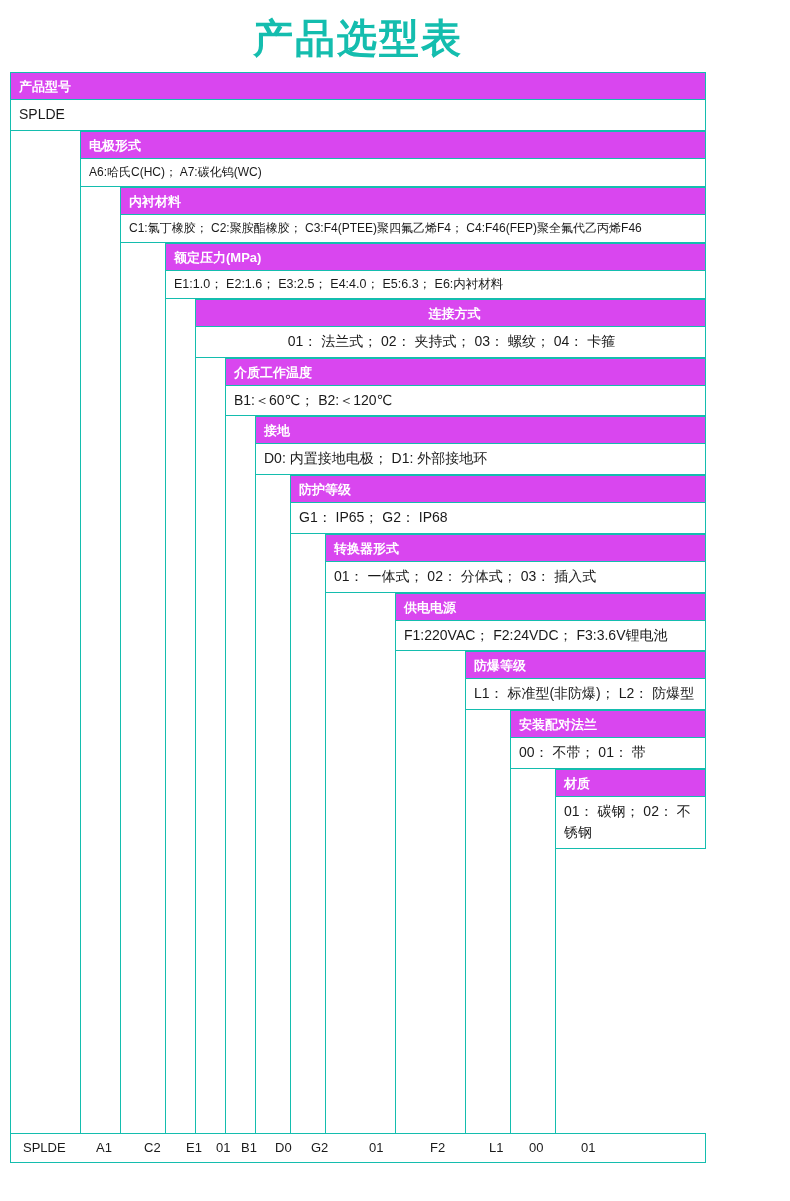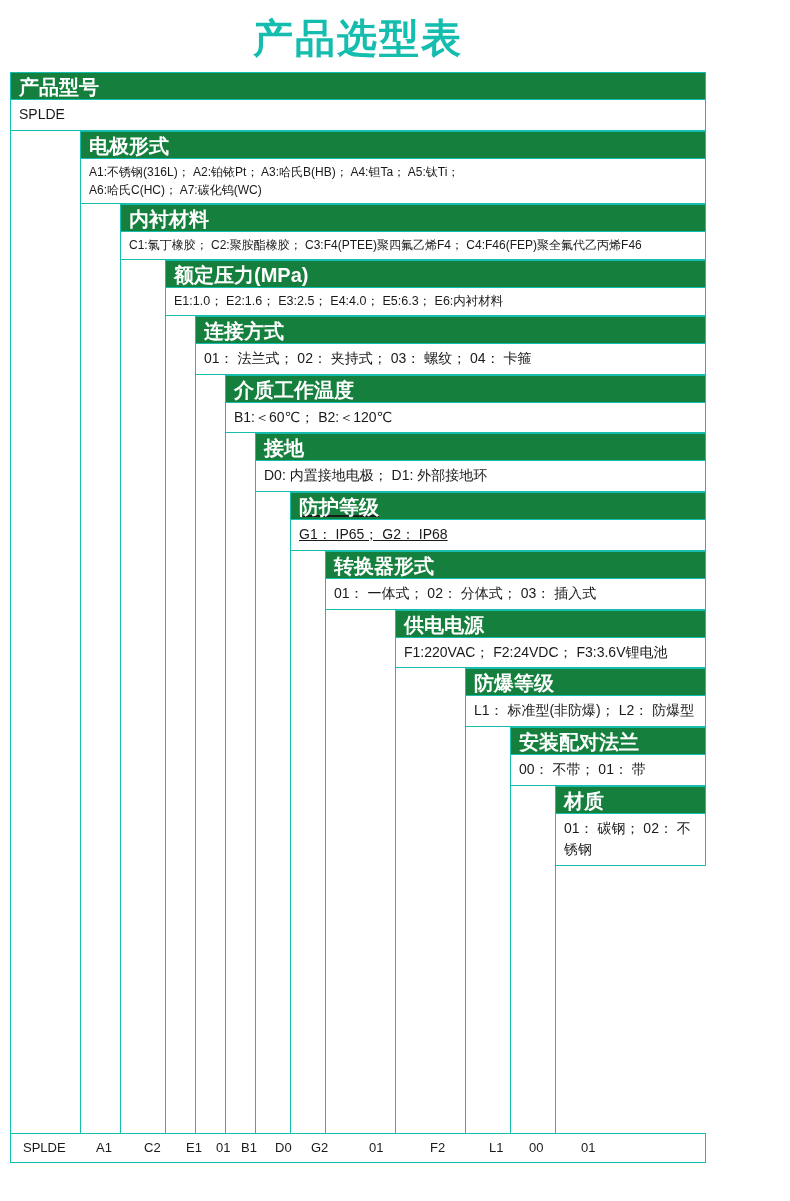--- a/index.html
+++ b/index.html
@@ -29,23 +29,23 @@
   .rows{
     position:relative;
     margin:0 10px;
   }
   .row{
     position:relative;
     margin-bottom:0px;
   }
   
   .hdr{
-    background:#15803d;
+    background:#d946ef;
     color:#ffffff;
-    font-size:20px;
+    font-size:13px;
     font-weight:bold;
     height:28px;
     line-height:28px;
     box-sizing:border-box;
     padding-left:8px;
     border:1px solid #14bdae;
     position:relative;
   }
   
   .val{
@@ -103,45 +103,44 @@
   <div class="title">产品选型表</div>
 
   <div class="rows">
       <div class="row" style="margin-left: 0px;">
         <div class="hdr">产品型号</div>
         <div class="val">SPLDE</div>
       </div>
       <div class="row" style="margin-left: 70px;">
         <div class="hdr">电极形式</div>
         <div class="val two small smaller">
-          <div>A1:不锈钢(316L)； A2:铂铱Pt； A3:哈氏B(HB)； A4:钽Ta； A5:钛Ti；</div>
           <div>A6:哈氏C(HC)； A7:碳化钨(WC)</div>
         </div>
       </div>
       <div class="row" style="margin-left: 110px;">
         <div class="hdr">内衬材料</div>
         <div class="val small smaller">C1:氯丁橡胶； C2:聚胺酯橡胶； C3:F4(PTEE)聚四氟乙烯F4； C4:F46(FEP)聚全氟代乙丙烯F46</div>
       </div>
       <div class="row" style="margin-left: 155px;">
         <div class="hdr">额定压力(MPa)</div>
         <div class="val small">E1:1.0； E2:1.6； E3:2.5； E4:4.0； E5:6.3； E6:内衬材料</div>
       </div>
-      <div class="row" style="margin-left: 185px;">
+      <div class="row" style="margin-left: 185px; text-align: center;">
         <div class="hdr">连接方式</div>
         <div class="val">01： 法兰式； 02： 夹持式； 03： 螺纹； 04： 卡箍</div>
       </div>
       <div class="row" style="margin-left: 215px;">
         <div class="hdr">介质工作温度</div>
         <div class="val">B1:＜60℃； B2:＜120℃</div>
       </div>
       <div class="row" style="margin-left: 245px;">
         <div class="hdr">接地</div>
         <div class="val">D0: 内置接地电极； D1: 外部接地环</div>
       </div>
-      <div class="row" style="margin-left: 280px; text-decoration: underline;">
+      <div class="row" style="margin-left: 280px;">
         <div class="hdr">防护等级</div>
         <div class="val">G1： IP65； G2： IP68</div>
       </div>
       <div class="row" style="margin-left: 315px;">
         <div class="hdr">转换器形式</div>
         <div class="val">01： 一体式； 02： 分体式； 03： 插入式</div>
       </div>
       <div class="row" style="margin-left: 385px;">
         <div class="hdr">供电电源</div>
         <div class="val">F1:220VAC； F2:24VDC； F3:3.6V锂电池</div>

